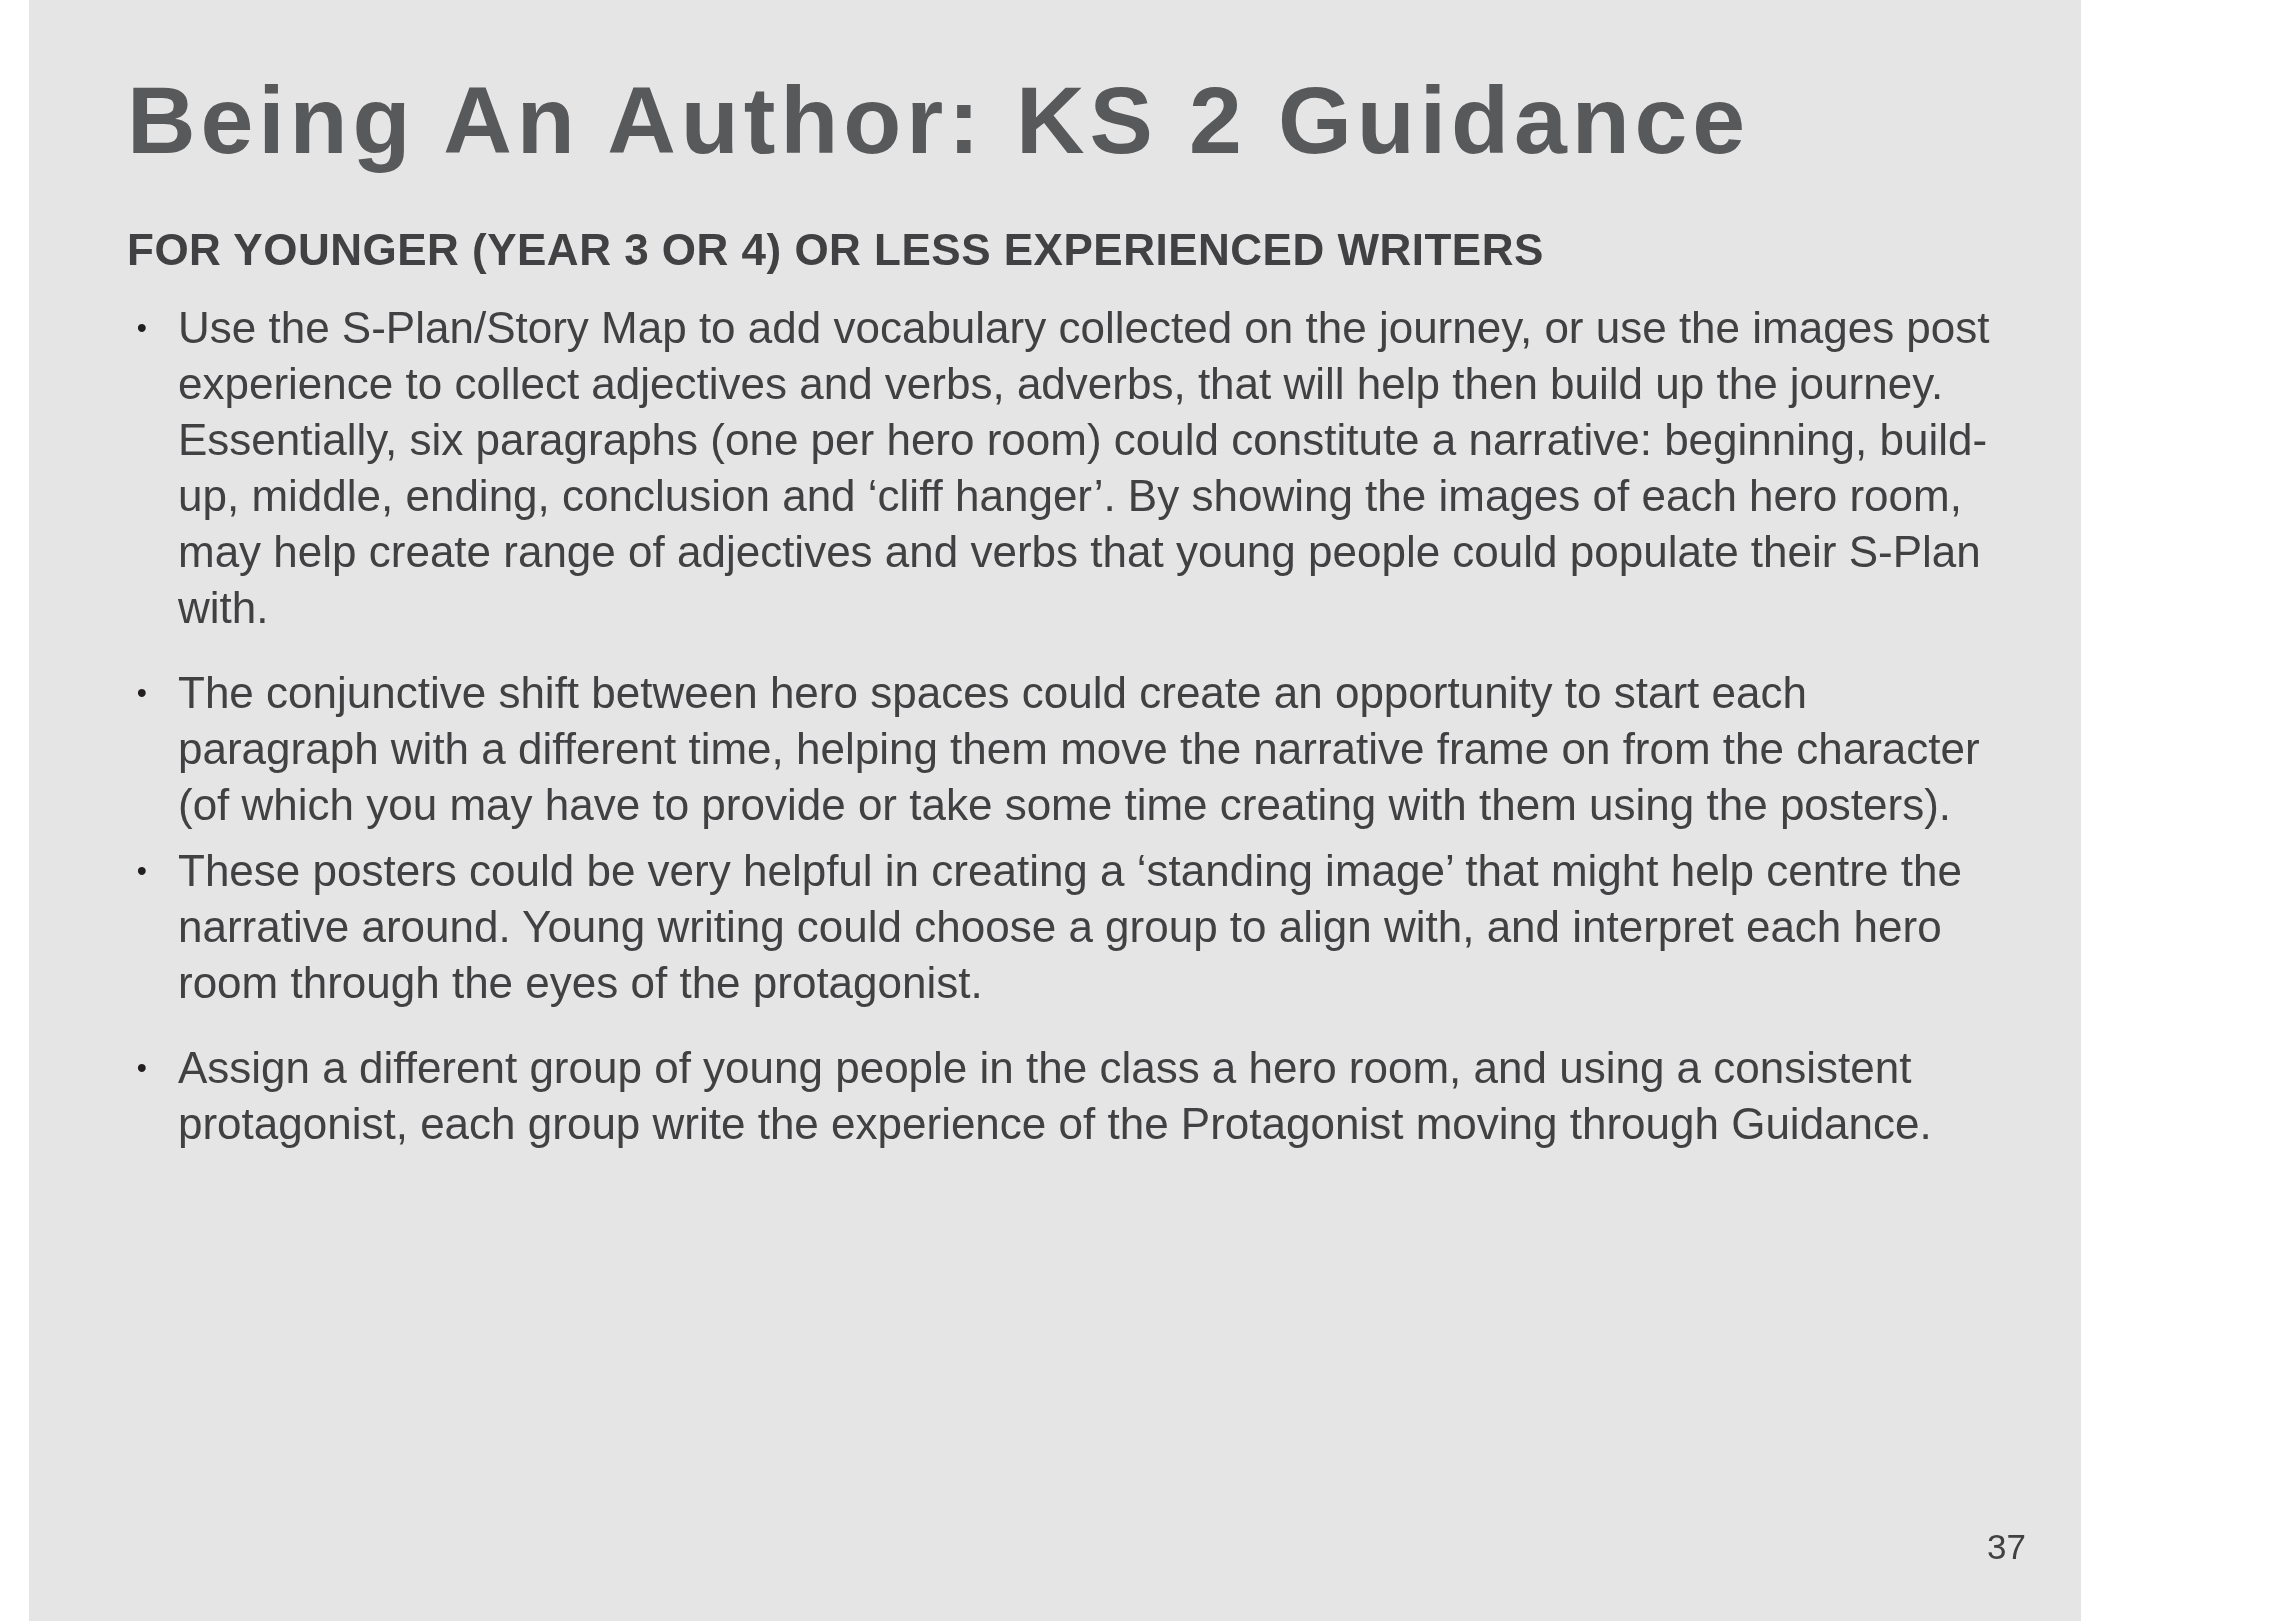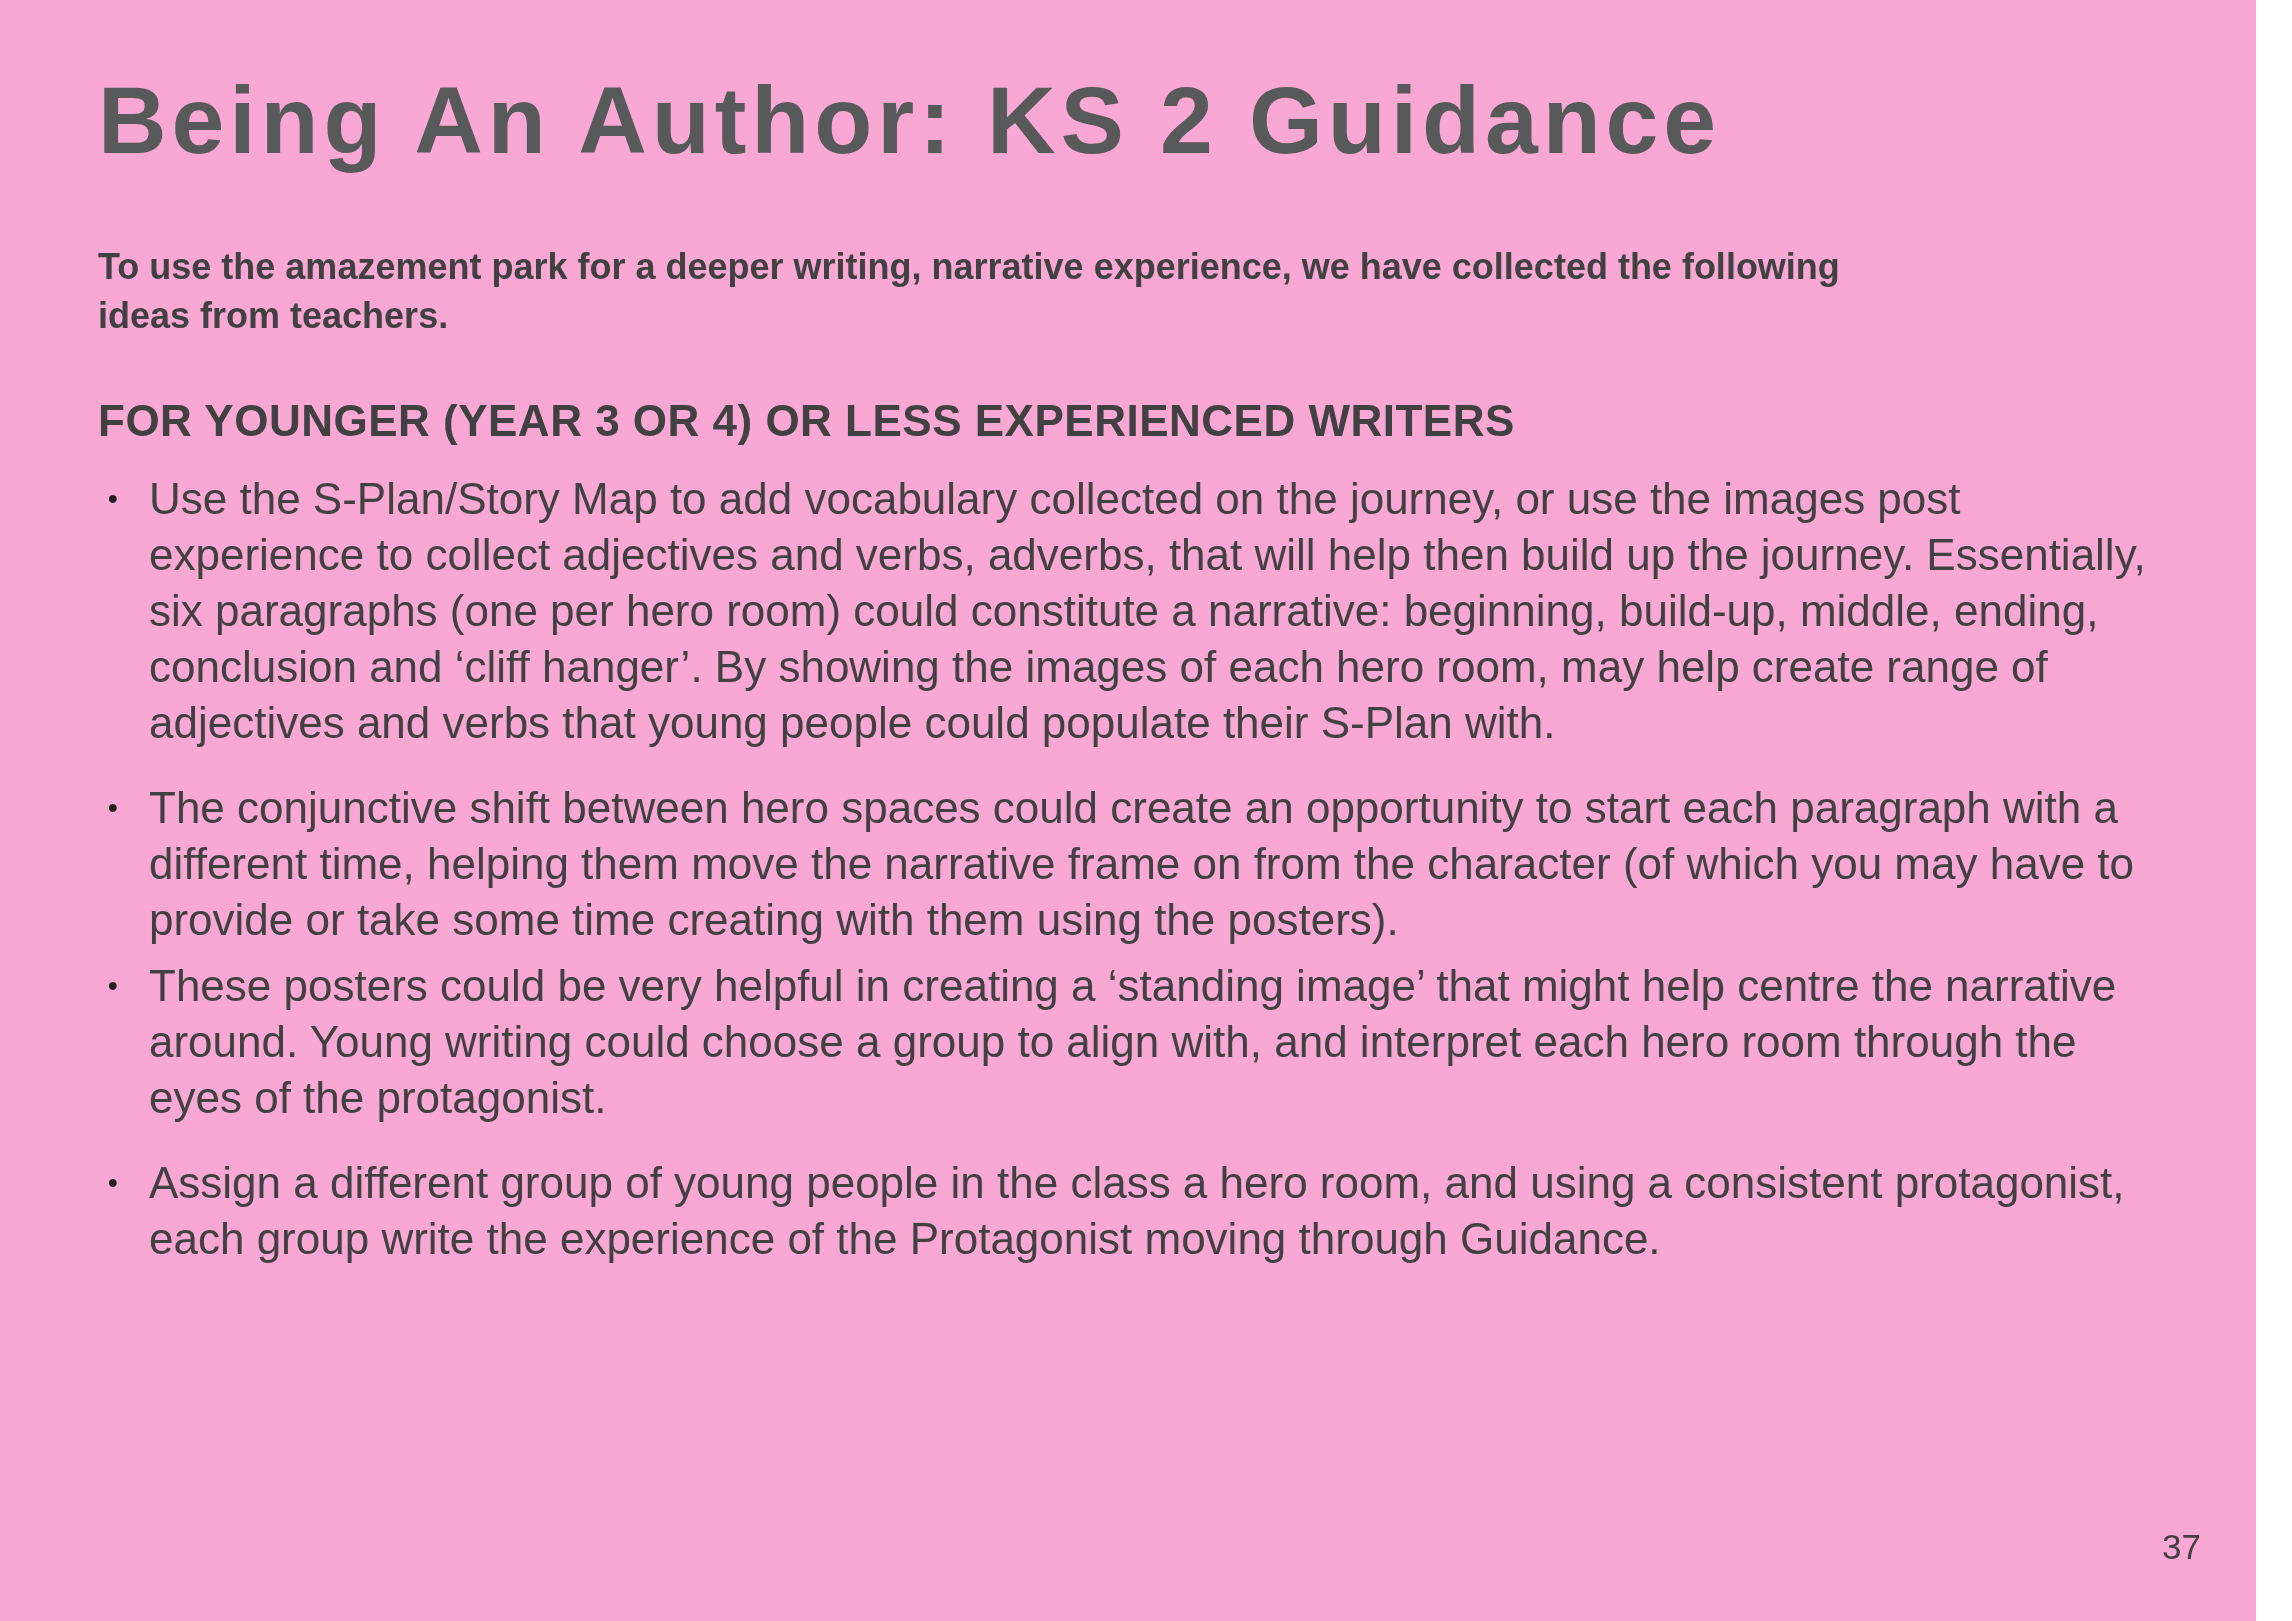--- a/index.html
+++ b/index.html
@@ -2,28 +2,29 @@
 <html><head>
 <meta charset="utf-8">
 <style>
   html, body {
     margin: 0;
     padding: 0;
     background: #ffffff;
   }
   .page {
     position: relative;
-    width: 2256px;
+    width: 2052px;
     height: 1621px;
-    background: #f9a8d4;
+    background: #e5e5e5;
     font-family: "Liberation Sans", sans-serif;
     color: #414042;
     overflow: hidden;
     box-sizing: border-box;
     padding: 0 86px 0 98px;
+    margin-left: 29px;
   }
   .title {
     margin: 71px 0 0 0;
     font-size: 95px;
     line-height: 98px;
     font-weight: 700;
     letter-spacing: 4.9px;
     color: #58595b;
     white-space: nowrap;
   }
@@ -79,21 +80,20 @@
     color: #414042;
   }
 </style>
 </head>
 <body>
 
 <div class="page">
 
   <h1 class="title">Being An Author: KS 2 Guidance</h1>
 
-  <p class="intro">To use the amazement park for a deeper writing, narrative experience, we have collected the following ideas from teachers.</p>
 
   <section>
     <h2 class="section-heading">FOR YOUNGER (YEAR 3 OR 4) OR LESS EXPERIENCED WRITERS</h2>
     <ul class="bullet-list">
       <li class="bullet-item">
         <span class="bullet-marker">•</span>
         <span class="bullet-text">Use the S-Plan/Story Map to add vocabulary collected on the journey, or use the images post experience to collect adjectives and verbs, adverbs, that will help then build up the journey. Essentially, six paragraphs (one per hero room) could constitute a narrative: beginning, build-up, middle, ending, conclusion and ‘cliff hanger’. By showing the images of each hero room, may help create range of adjectives and verbs that young people could populate their S-Plan with.</span>
       </li>
     </ul>
   </section>

